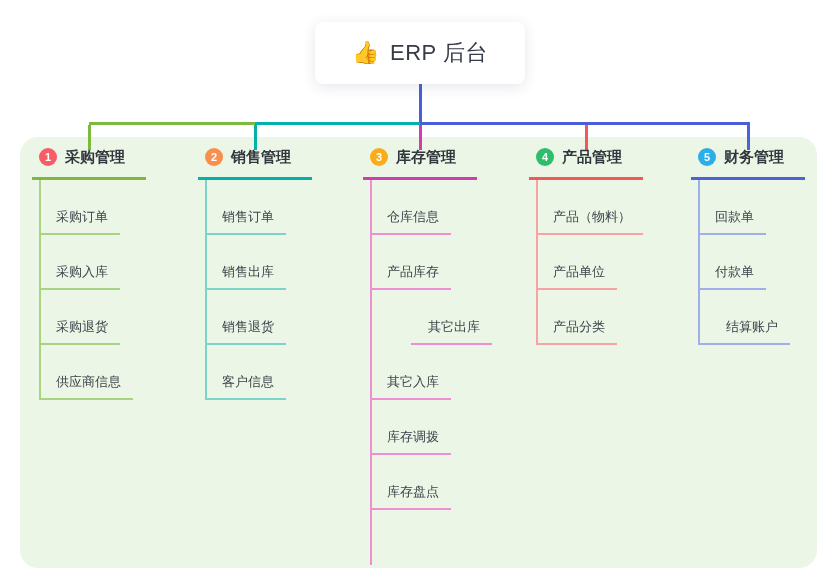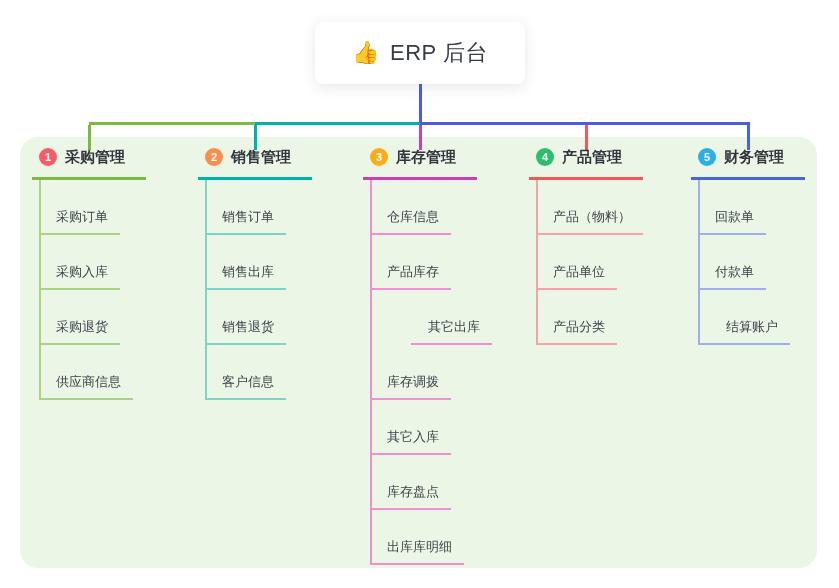--- a/index.html
+++ b/index.html
@@ -122,30 +122,27 @@
           <div class="child-row">
             <span class="child-label" style="border-bottom-color: rgb(239, 143, 209);">仓库信息</span>
           </div>
           <div class="child-row">
             <span class="child-label" style="border-bottom-color: rgb(239, 143, 209);">产品库存</span>
           </div>
           <div class="child-row">
             <span class="child-label" style="border-bottom-color: rgb(239, 143, 209); margin-left: 48px;">其它出库</span>
           </div>
           <div class="child-row">
+            <span class="child-label" style="border-bottom-color: rgb(239, 143, 209);">其它入库</span>
+          </div>
+          <div class="child-row">
             <span class="child-label" style="border-bottom-color: rgb(239, 143, 209);">库存调拨</span>
           </div>
           <div class="child-row">
-            <span class="child-label" style="border-bottom-color: rgb(239, 143, 209);">其它入库</span>
-          </div>
-          <div class="child-row">
             <span class="child-label" style="border-bottom-color: rgb(239, 143, 209);">库存盘点</span>
-          </div>
-          <div class="child-row">
-            <span class="child-label" style="border-bottom-color: rgb(239, 143, 209);">出库库明细</span>
           </div>
         </div>
       </div>
       <div class="branch-col" style="left: 529px; top: 146px;">
         <div class="branch-header" style="border-bottom: 3px solid rgb(242, 88, 88);">
           <span class="badge" style="background: rgb(46, 189, 107);">4</span>
           <span class="branch-label">产品管理</span>
         </div>
         <div class="children">
           <div class="trunk" style="background: rgb(248, 163, 163); height: 165px;"></div>

